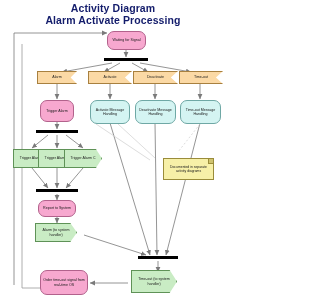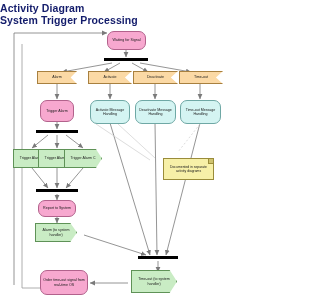--- a/index.html
+++ b/index.html
@@ -5,21 +5,21 @@
   html,body{margin:0;padding:0;}
   body{
     width:226px;height:300px;overflow:hidden;
     background:#ffffff;
     font-family:"Liberation Sans","DejaVu Sans",sans-serif;
   }
   #diagram-root{position:relative;width:226px;height:300px;background:#fff;}
   #svg-layer{position:absolute;left:0;top:0;width:226px;height:300px;}
 
   .title-block{
-    position:absolute;left:0;top:2px;width:226px;text-align:left;
+    position:absolute;left:0;top:2px;width:226px;text-align:center;
     color:#131c6b;font-weight:bold;line-height:1.15;z-index:6;
   }
   .title-line1{font-size:10.5px;letter-spacing:.1px;}
   .title-line2{font-size:10.5px;letter-spacing:.1px;}
 
   .node{
     position:absolute;z-index:4;
     display:flex;align-items:center;justify-content:center;text-align:center;
     font-size:3.6px;line-height:1.25;color:#1a1a1a;
     box-sizing:border-box;padding:1px;
@@ -115,21 +115,21 @@
       <path d="M200,124 L178,152" stroke-dasharray="2,2"></path>
     </g>
 
     <g stroke="#9a9a9a" stroke-width="0.8" fill="none">
       <path d="M22,44 L22,288 L58,288"></path>
     </g>
   </svg>
 
   <div class="title-block">
     <div class="title-line1">Activity Diagram</div>
-    <div class="title-line2">System Trigger Processing</div>
+    <div class="title-line2">Alarm Activate Processing</div>
   </div>
 
   <div class="bar" style="left:104px;top:58px;width:44px;height:3px;"></div>
   <div class="bar" style="left:36px;top:130px;width:42px;height:3px;"></div>
   <div class="bar" style="left:36px;top:189px;width:42px;height:3px;"></div>
   <div class="bar" style="left:138px;top:256px;width:40px;height:3px;"></div>
 
   <div class="node pink" style="left:107px;top:31px;width:39px;height:19px;">
     <span>Waiting for Signal</span>
   </div>

